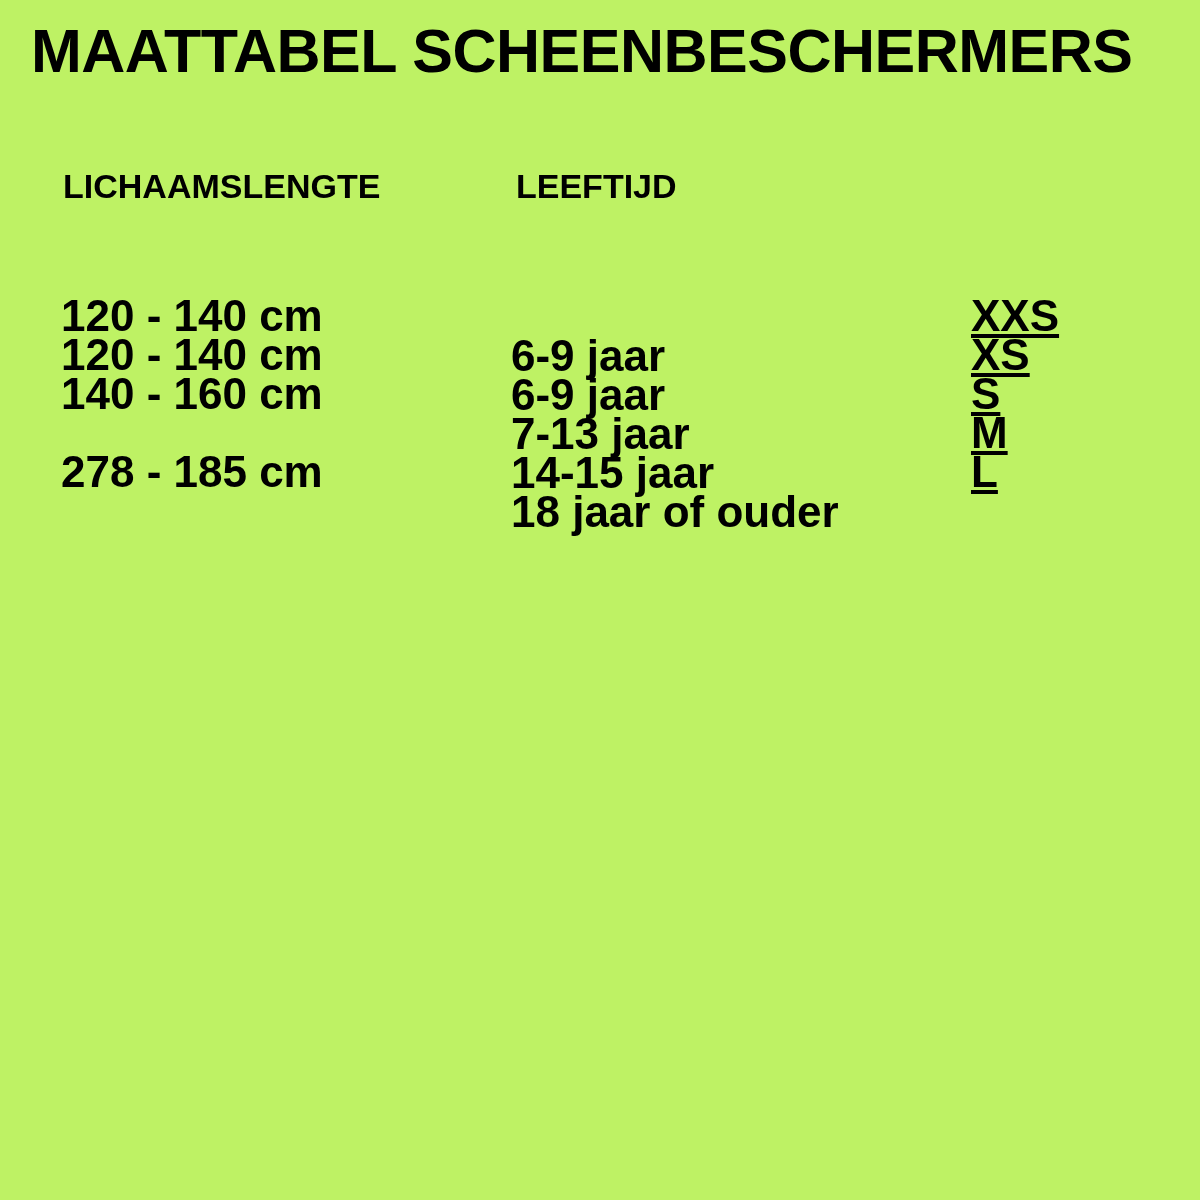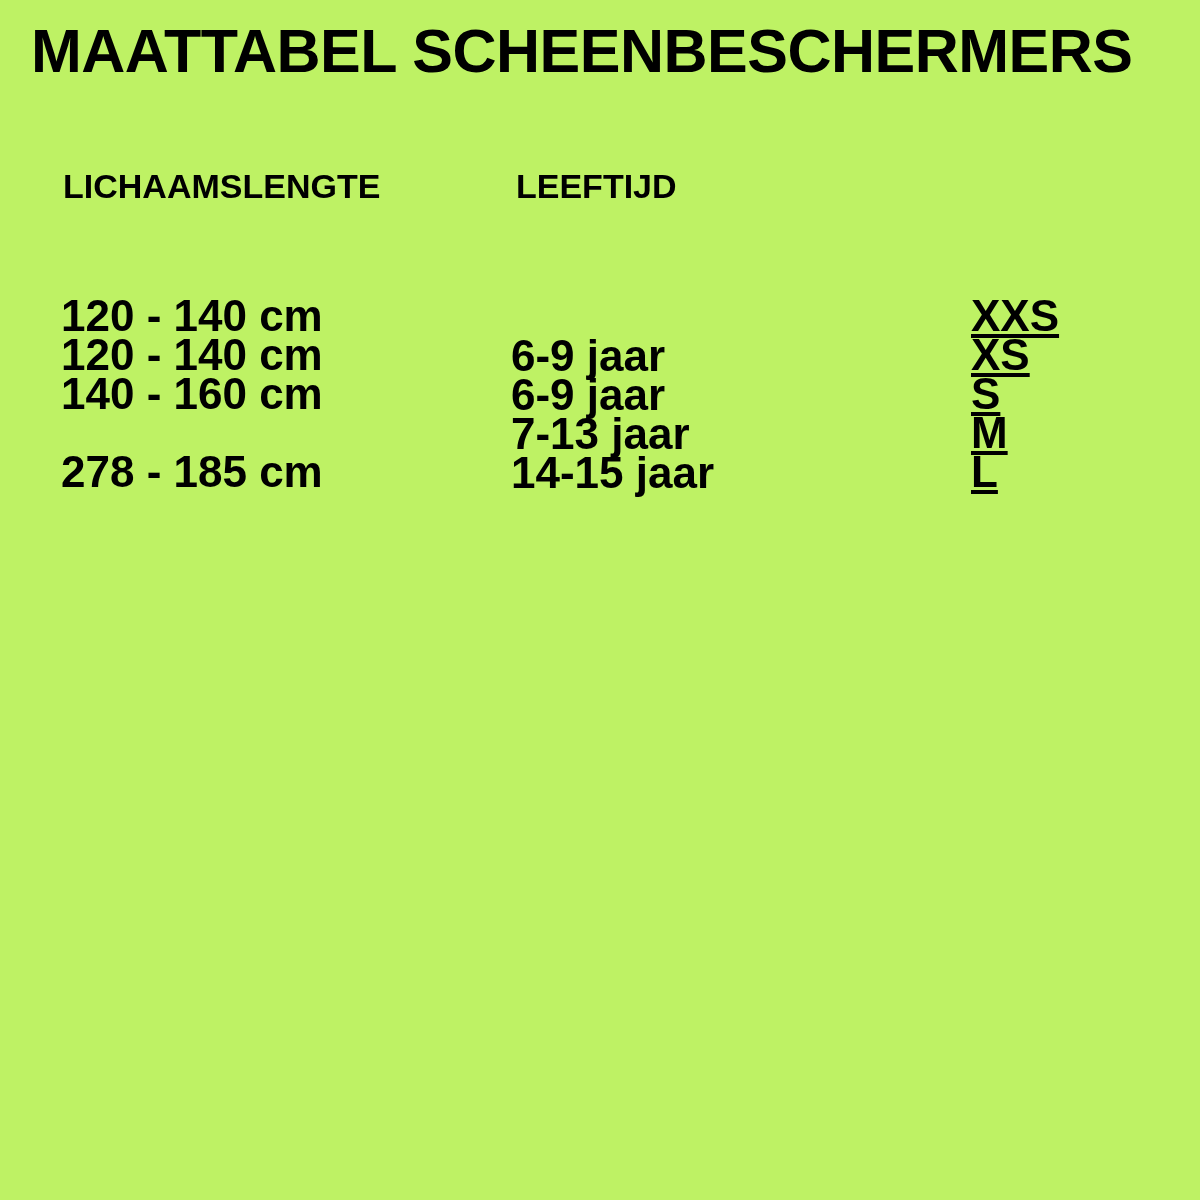--- a/index.html
+++ b/index.html
@@ -94,16 +94,17 @@
     <span class="c3">S</span>
   </div>
 
   <div class="row row4">
     <span class="c2">14-15 jaar</span>
     <span class="c3">M</span>
   </div>
 
   <div class="row row5">
     <span class="c1">278 - 185 cm</span>
+    <span class="c2">18 jaar of ouder</span>
     <span class="c3">L</span>
   </div>
 
 </div>
 
 </body></html>

